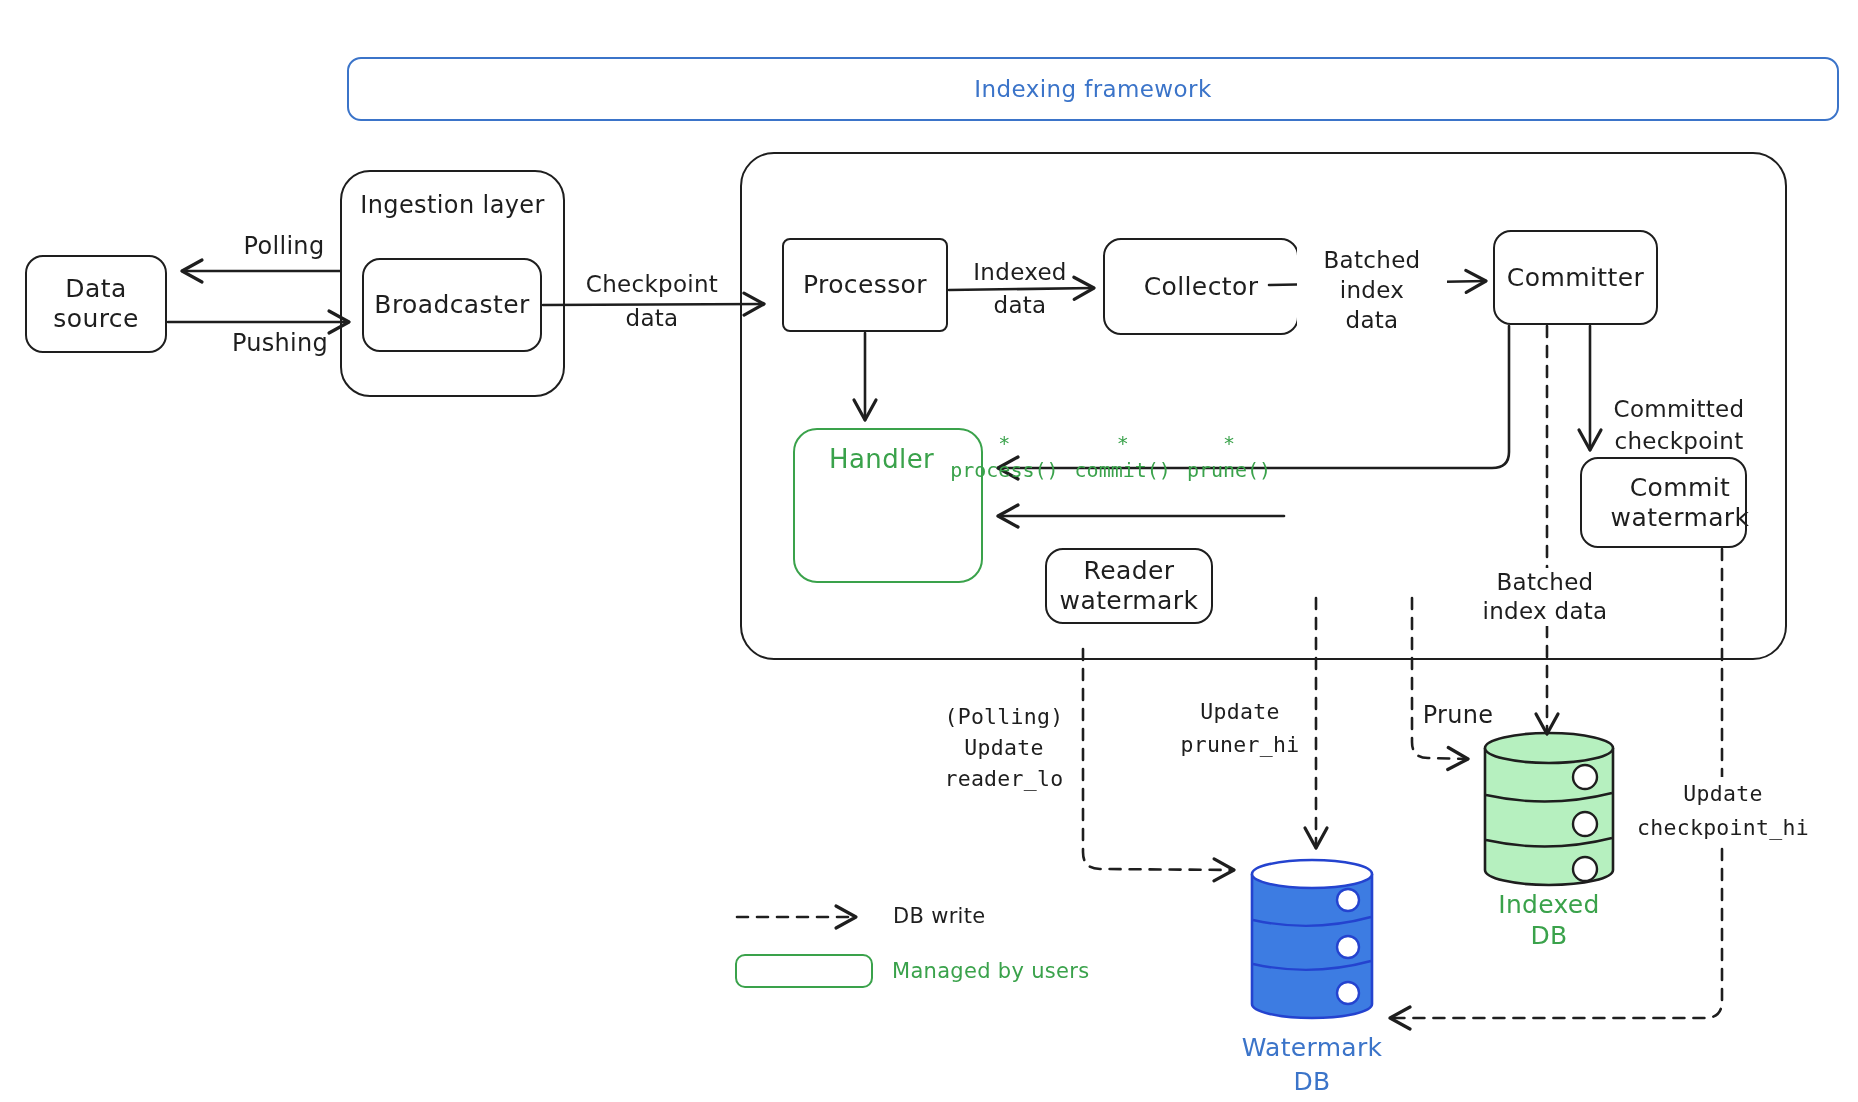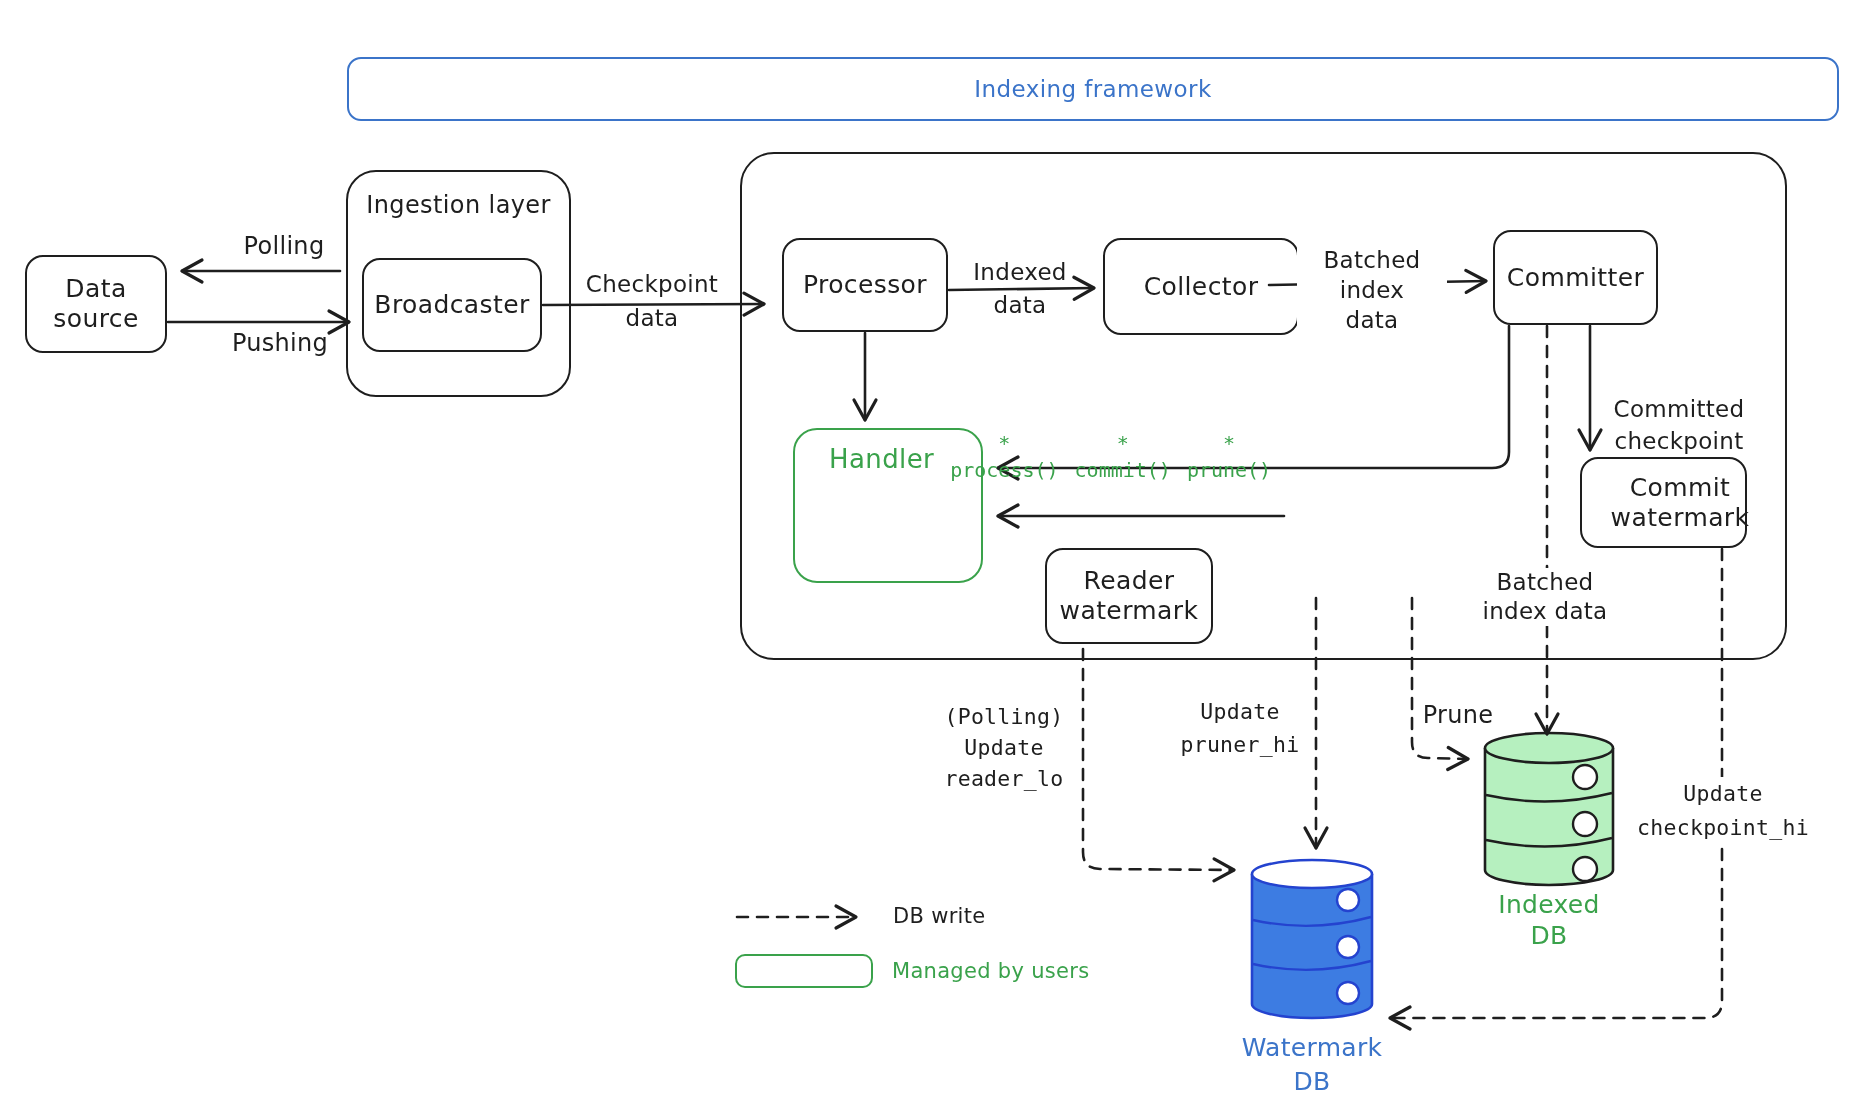--- a/index.html
+++ b/index.html
@@ -4,21 +4,21 @@
 <style>
   html,body{margin:0;padding:0;background:#fff;}
   .canvas{position:relative;width:1858px;height:1102px;background:#ffffff;overflow:hidden;
           font-family:"DejaVu Sans", sans-serif;color:#1e1e1e;}
   .wires{position:absolute;left:0;top:0;}
   .box{position:absolute;border:2.5px solid #1e1e1e;border-radius:18px;background:transparent;
        display:flex;align-items:center;justify-content:center;text-align:center;box-sizing:border-box;}
   .box .lbl{font-size:25px;letter-spacing:.4px;line-height:30px;}
   .frame{border-color:#3b74c9;border-radius:14px;}
   .frame .lbl{color:#3b74c9;font-size:23px;}
-  .container{align-items:flex-start;justify-content:center;margin-left:6px;}
+  .container{align-items:flex-start;justify-content:center;}
   .container .lbl{margin-top:18px;font-size:24px;}
   .pipeline{border-radius:34px;}
   .handler{border-color:#3aa24b;border-radius:24px;color:#3aa24b;
            flex-direction:row;align-items:flex-start;justify-content:flex-start;}
   .handler .htitle{font-size:26px;margin:14px 0 8px 34px;letter-spacing:.4px;}
   .handler .method{font-family:"DejaVu Sans Mono", monospace;font-size:20px;line-height:27px;margin-left:16px;}
   .tag{position:absolute;text-align:center;font-size:23px;letter-spacing:.3px;}
   .ml{white-space:pre-line;}
   .mono{font-family:"DejaVu Sans Mono", monospace;font-size:21.5px;}
   .whitebg{background:#ffffff;}
@@ -93,41 +93,41 @@
   <div class="box container" style="left:340px;top:170px;width:225px;height:227px;border-radius:30px;">
     <span class="lbl">Ingestion layer</span>
   </div>
 
   <div class="box" style="left:362px;top:258px;width:180px;height:94px;">
     <span class="lbl">Broadcaster</span>
   </div>
 
   <div class="box pipeline" style="left:740px;top:152px;width:1047px;height:508px;"></div>
 
-  <div class="box" style="left:782px;top:238px;width:166px;height:94px;">
+  <div class="box" style="left:782px;top:238px;width:166px;height:94px;border-radius:8px;">
     <span class="lbl">Processor</span>
   </div>
 
   <div class="box" style="left:1103px;top:238px;width:196px;height:97px;text-align:right;">
     <span class="lbl">Collector</span>
   </div>
 
   <div class="box" style="left:1493px;top:230px;width:165px;height:95px;">
     <span class="lbl">Committer</span>
   </div>
 
   <div class="box handler" style="left:793px;top:428px;width:190px;height:155px;">
     <div class="htitle">Handler</div>
     <div class="method">* process()</div>
     <div class="method">* commit()</div>
     <div class="method">* prune()</div>
   </div>
 
 
-  <div class="box" style="left:1045px;top:548px;width:168px;height:96px;">
+  <div class="box" style="left:1045px;top:548px;width:168px;height:76px;">
     <span class="lbl ml">Reader
 watermark</span>
   </div>
 
   <div class="box" style="left:1580px;top:457px;width:167px;height:91px;padding-left:33px;">
     <span class="lbl ml">Commit
 watermark</span>
   </div>
 
   <div class="tag" style="left:214px;top:232px;width:140px;font-size:24px;">Polling</div>

